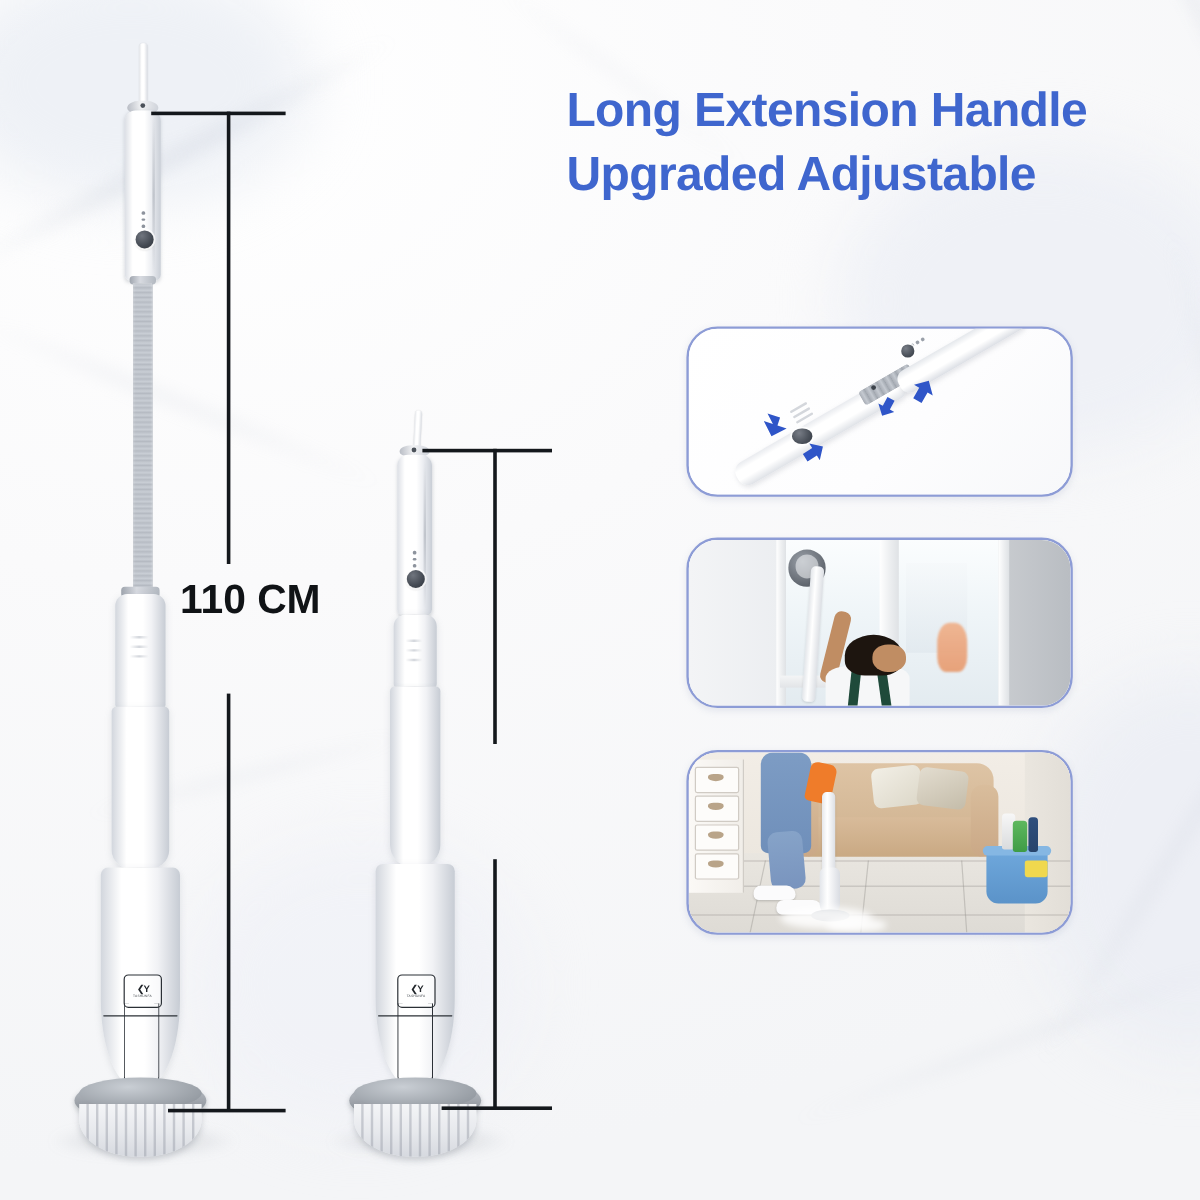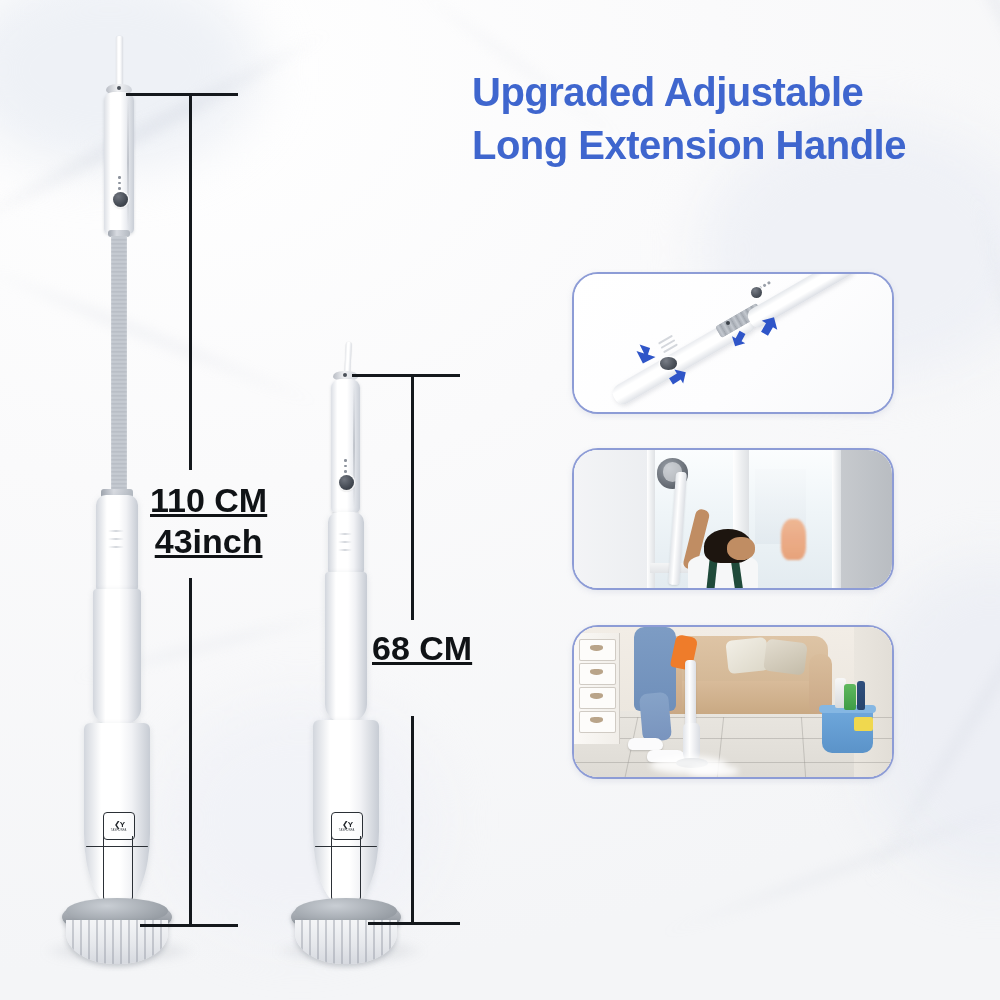--- a/index.html
+++ b/index.html
@@ -36,21 +36,21 @@
   
   .headline{position:absolute;left:472px;top:66px;width:520px;
     font-weight:700;font-size:40px;line-height:1.33;letter-spacing:-.5px;
     color:#3f66ce;}
   .headline .ln{display:block;white-space:nowrap;}
 
   
   .dimline{position:absolute;background:#14181c;}
   .dimv{width:2.5px;}
   .dimh{height:2.5px;}
-  .dimlabel{position:absolute;color:#101316;font-weight:700;text-align:center;text-decoration:underline;}
+  .dimlabel{position:absolute;color:#101316;font-weight:700;text-align:right;}
   .dimlabel .l1,.dimlabel .l2{display:block;white-space:nowrap;}
 
   
   .mop{position:absolute;}
   .mop .pole-top{position:absolute;border-radius:3px;
     background:linear-gradient(90deg,#e3e5e9 0%,#ffffff 30%,#ffffff 58%,#d9dce2 100%);
     box-shadow:0 0 1px rgba(0,0,0,.18);}
   .mop .cap{position:absolute;border-radius:40% 40% 25% 25%/60% 60% 40% 40%;
     background:linear-gradient(90deg,#b9bdc5,#f2f3f5 45%,#cfd3da);}
   .mop .cap-dot{position:absolute;border-radius:50%;background:#4b5159;}
@@ -199,22 +199,22 @@
       <div class="vein v2"></div>
       <div class="vein v3"></div>
     <div class="vein v4"></div>
       <div class="vein v5"></div>
       <div class="vein v6"></div>
     <div class="vein v7"></div>
       <div class="vein v8"></div>
   </div>
 
   <div class="headline">
+    <span class="ln">Long Extension Handle</span>
     <span class="ln">Upgraded Adjustable</span>
-    <span class="ln">Long Extension Handle</span>
   </div>
 
   <div class="shadow" style="left:40px;top:938px;width:160px;height:26px;"></div>
 
   <div class="mop">
 
     <div class="pole-top" style="left:116px;top:36px;width:7px;height:56px;"></div>
     <div class="cap" style="left:106px;top:84px;width:26px;height:10px;"></div>
     <div class="cap-dot" style="left:117px;top:86px;width:4px;height:4px;"></div>
 
@@ -268,21 +268,20 @@
     </div>
   </div>
 
   <div class="dimline dimh" style="left:126px;top:93px;width:112px;"></div>
   <div class="dimline dimv" style="left:189px;top:93px;height:377px;"></div>
   <div class="dimline dimv" style="left:189px;top:578px;height:348px;"></div>
   <div class="dimline dimh" style="left:140px;top:924px;width:98px;"></div>
 
   <div class="dimlabel" style="left:150px;top:480px;font-size:34px;line-height:1.2;">
     <span class="l1">110 CM</span>
-    <span class="l2">43inch</span>
   </div>
 
   <div class="shadow" style="left:272px;top:938px;width:156px;height:26px;"></div>
 
   <div class="mop">
     <div class="pole-top" style="left:345px;top:342px;width:6px;height:36px;transform:rotate(3deg);"></div>
     <div class="cap" style="left:333px;top:371px;width:25px;height:9px;"></div>
     <div class="cap-dot" style="left:343px;top:373px;width:4px;height:4px;"></div>
 
     <div class="grip" style="left:331px;top:379px;width:29px;height:134px;"></div>
@@ -332,21 +331,20 @@
         <div class="br" style="left:94px;"></div>
     </div>
   </div>
 
   <div class="dimline dimh" style="left:352px;top:374px;width:108px;"></div>
   <div class="dimline dimv" style="left:411px;top:374px;height:246px;"></div>
   <div class="dimline dimv" style="left:411px;top:716px;height:208px;"></div>
   <div class="dimline dimh" style="left:368px;top:922px;width:92px;"></div>
 
   <div class="dimlabel" style="left:372px;top:628px;font-size:34px;line-height:1.2;">
-    <span class="l1">68 CM</span>
   </div>
 
   <div class="panel" style="left:572px;top:272px;width:318px;height:138px;">
     <div class="pinner">
       <div class="p1bg"></div>
 
       <div class="h-seg h-lower" style="left:30px;top:74px;width:160px;height:21px;transform:rotate(-30deg);"></div>
 
       <div class="h-seg h-inner" style="left:141px;top:40px;width:48px;height:13px;transform:rotate(-30deg);"></div>
       <div class="h-hole" style="left:152px;top:47px;width:4px;height:4px;"></div>

